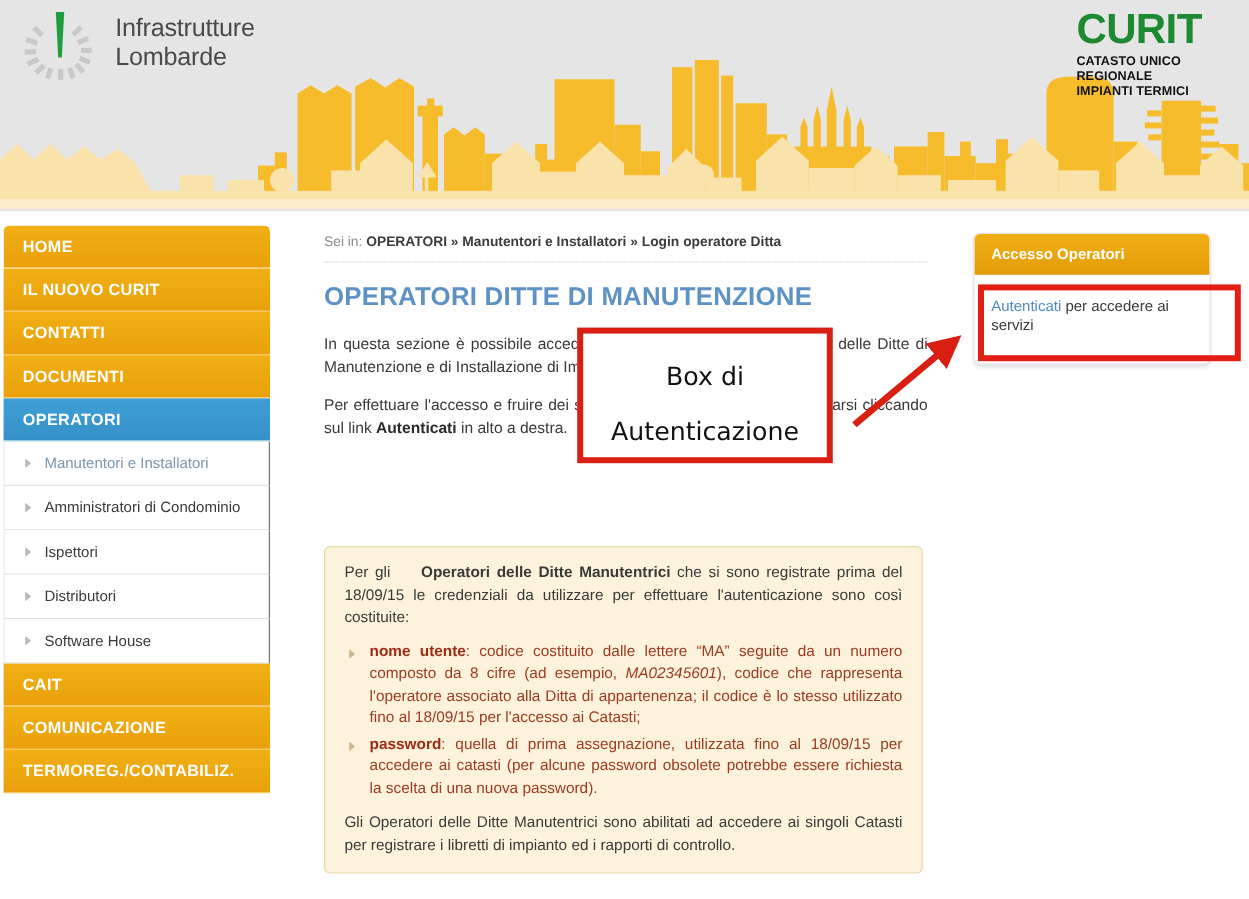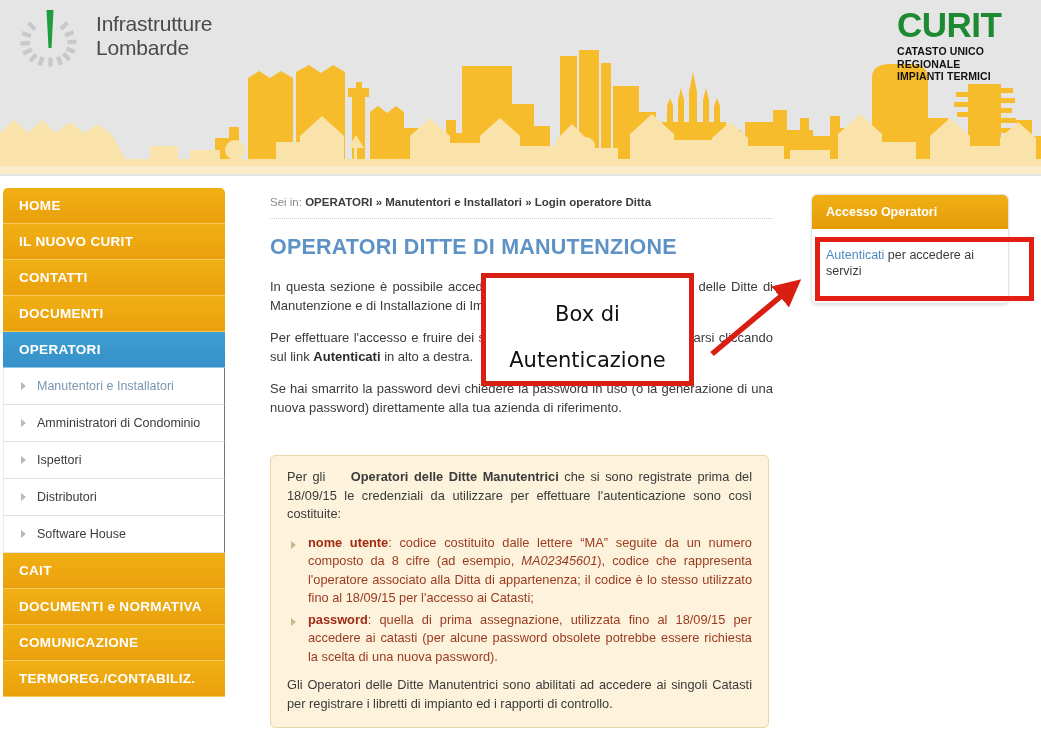--- a/index.html
+++ b/index.html
@@ -447,42 +447,38 @@
   <div class="nav-sub">
     <span class="bullet"></span>
     <span>Distributori</span>
   </div>
   <div class="nav-sub">
     <span class="bullet"></span>
     <span>Software House</span>
   </div>
 
   <div class="nav-main">CAIT</div>
-  <div class="nav-main">DOCUMENTI e NORMATIVA</div>
   <div class="nav-main">COMUNICAZIONE</div>
   <div class="nav-main">TERMOREG./CONTABILIZ.</div>
 </nav>
 
 <main id="main">
   <div id="breadcrumb">
     <span class="crumb-label">Sei in:</span>
     <span class="crumb-path">OPERATORI » Manutentori e Installatori » Login operatore Ditta</span>
   </div>
   <div id="breadcrumb-rule"></div>
 
   <h1 id="page-title">OPERATORI DITTE DI MANUTENZIONE</h1>
 
   <p class="body-para">
     <span>In questa sezione è possibile accedere ai servizi dedicati agli Operatori delle Ditte di Manutenzione e di Installazione di Impianti Termici.</span>
   </p>
   <p class="body-para">
     <span>Per effettuare l'accesso e fruire dei servizi dedicati è necessario autenticarsi cliccando sul link </span><b>Autenticati</b><span> in alto a destra.</span>
-  </p>
-  <p class="body-para">
-    <span>Se hai smarrito la password devi chiedere la password in uso (o la generazione di una nuova password) direttamente alla tua azienda di riferimento.</span>
   </p>
 </main>
 
 <section id="info-box">
   <p class="info-para">
     <span>Per gli </span><b>Operatori delle Ditte Manutentrici</b><span> che si sono registrate prima del 18/09/15 le credenziali da utilizzare per effettuare l'autenticazione sono così costituite:</span>
   </p>
   <ul id="info-list">
     <li>
       <span class="bullet"></span><b>nome utente</b><span>: codice costituito dalle lettere “MA” seguite da un numero composto da 8 cifre (ad esempio, </span><i>MA02345601</i><span>), codice che rappresenta l'operatore associato alla Ditta di appartenenza; il codice è lo stesso utilizzato fino al 18/09/15 per l'accesso ai Catasti;</span>

